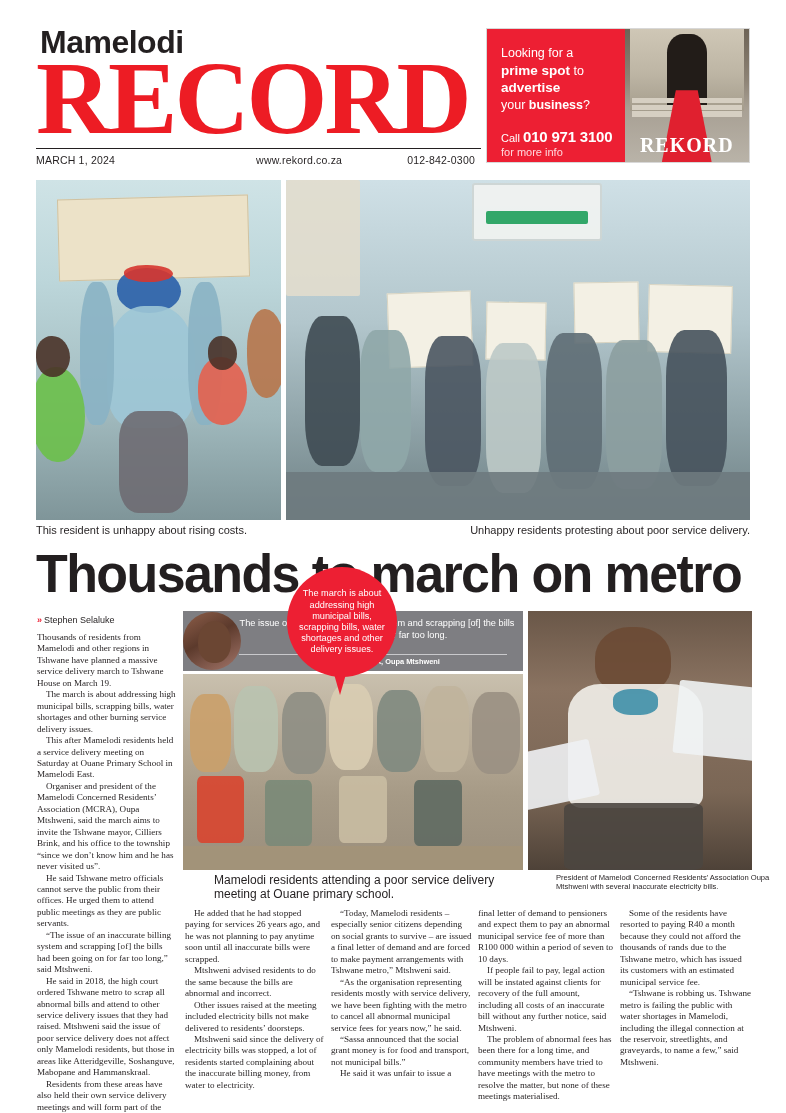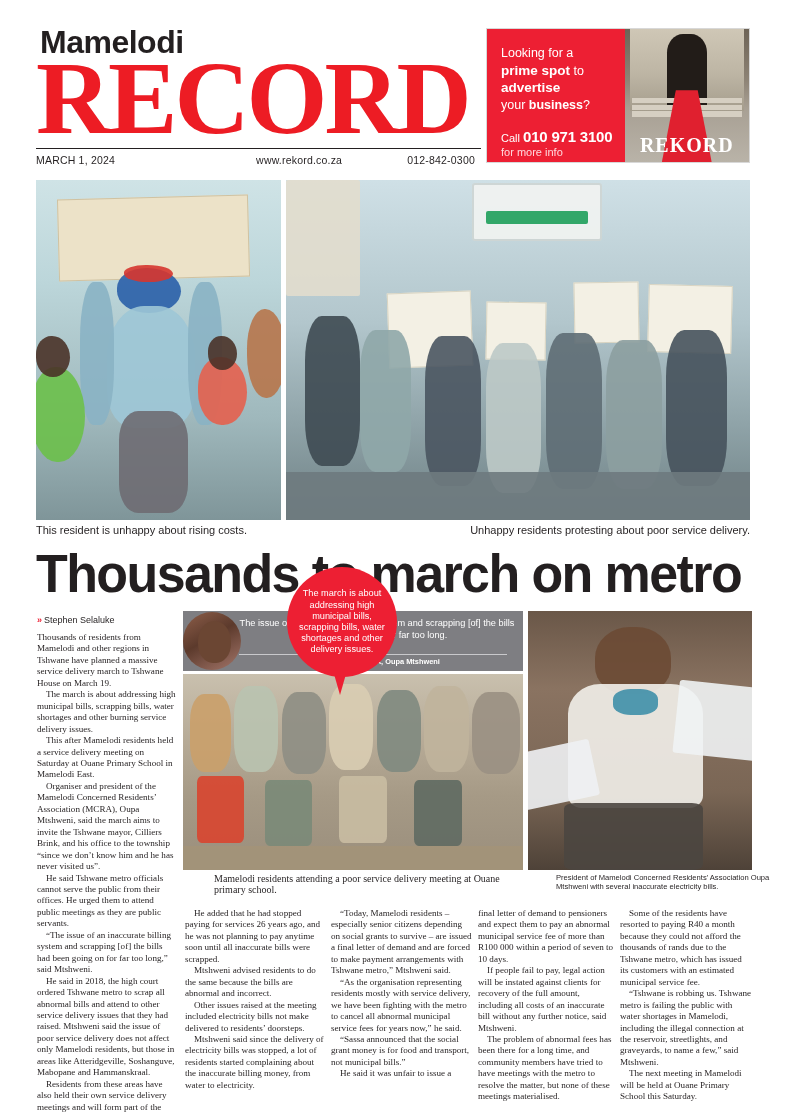--- a/index.html
+++ b/index.html
@@ -131,21 +131,21 @@
              border-radius:50% 50% 46% 46%; background:#6b4633; }
 
   
   .ph-meet { position:absolute; left:183px; top:674px; width:340px; height:196px;
              overflow:hidden;
              background:linear-gradient(180deg,#c9c0ae 0%,#b6aa96 35%,#a69a86 62%,#9a8e7c 100%); }
   .ph-pres { position:absolute; left:528px; top:611px; width:224px; height:259px;
              overflow:hidden;
              background:linear-gradient(180deg,#6a5748 0%,#8a7361 30%,#7a6655 70%,#4e4238 100%); }
   .cap2 { position:absolute; left:183px; top:873px; width:340px;
-          font-family:Liberation Serif, serif; font-size:10px; color:#231f20;padding-left:31px; }
+          font-family:Liberation Sans, sans-serif; font-size:12px; color:#231f20;padding-left:31px; }
   .cap3 { position:absolute; left:556px; top:873px; width:228px;
           font-family:"Liberation Sans", sans-serif; font-size:7.6px; line-height:1.25; color:#231f20; }
 </style>
 </head>
 <body>
 
 <div class="page">
 
   <div class="masthead">
     <div class="mast-kicker">Mamelodi</div>
@@ -298,16 +298,15 @@
 
   <div class="col c-low cl3">
     <p class="first">final letter of demand to pensioners and expect them to pay an abnormal municipal service fee of more than R100 000 within a period of seven to 10 days.</p>
     <p>If people fail to pay, legal action will be instated against clients for recovery of the full amount, including all costs of an inaccurate bill without any further notice, said Mtshweni.</p>
     <p>The problem of abnormal fees has been there for a long time, and community members have tried to have meetings with the metro to resolve the matter, but none of these meetings materialised.</p>
   </div>
 
   <div class="col c-low cl4">
     <p>Some of the residents have resorted to paying R40 a month because they could not afford the thousands of rands due to the Tshwane metro, which has issued its customers with an estimated municipal service fee.</p>
     <p>“Tshwane is robbing us. Tshwane metro is failing the public with water shortages in Mamelodi, including the illegal connection at the reservoir, streetlights, and graveyards, to name a few,” said Mtshweni.</p>
-    <p>The next meeting in Mamelodi will be held at Ouane Primary School this Saturday.</p>
   </div>
 
 </div>
 
 </body></html>

